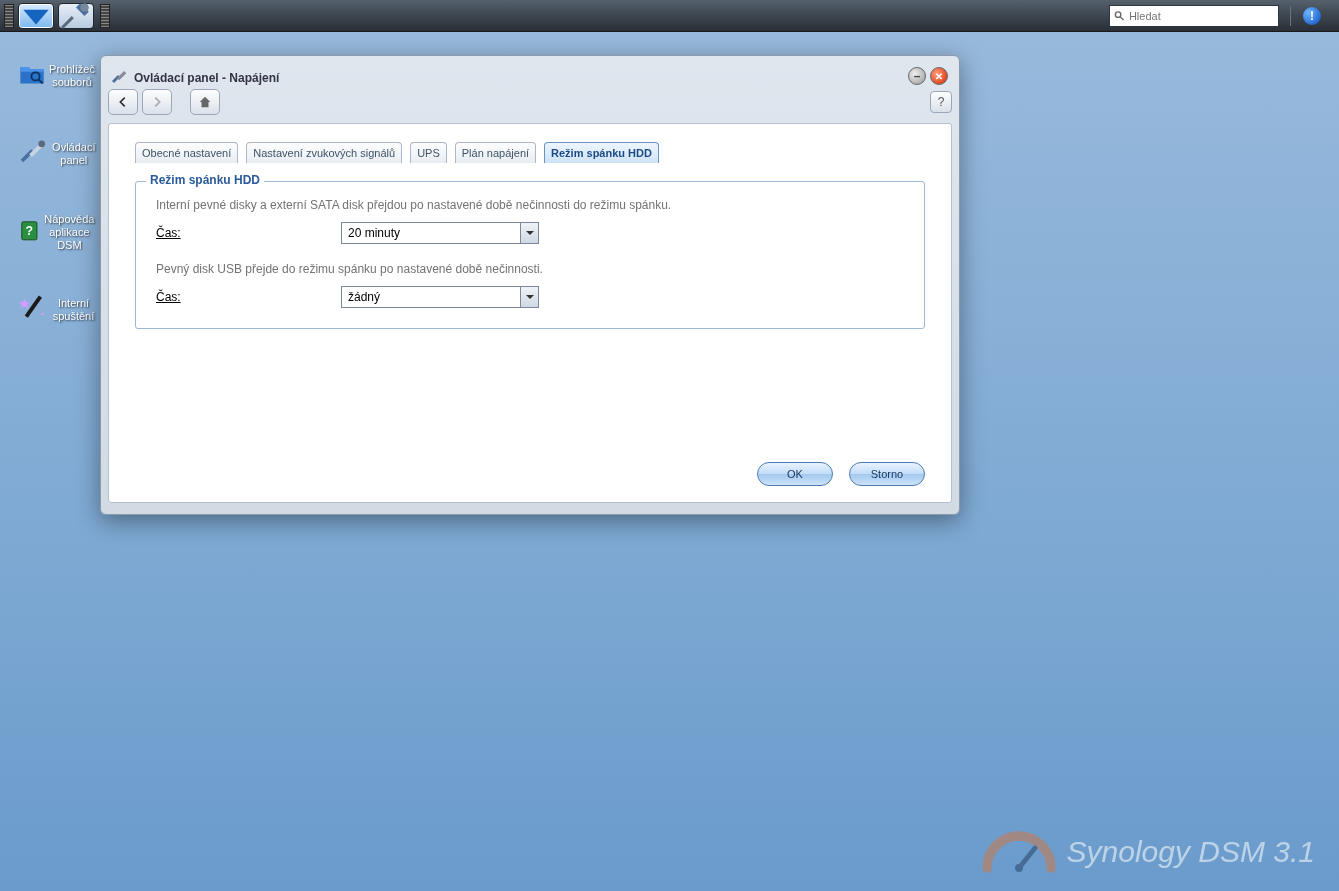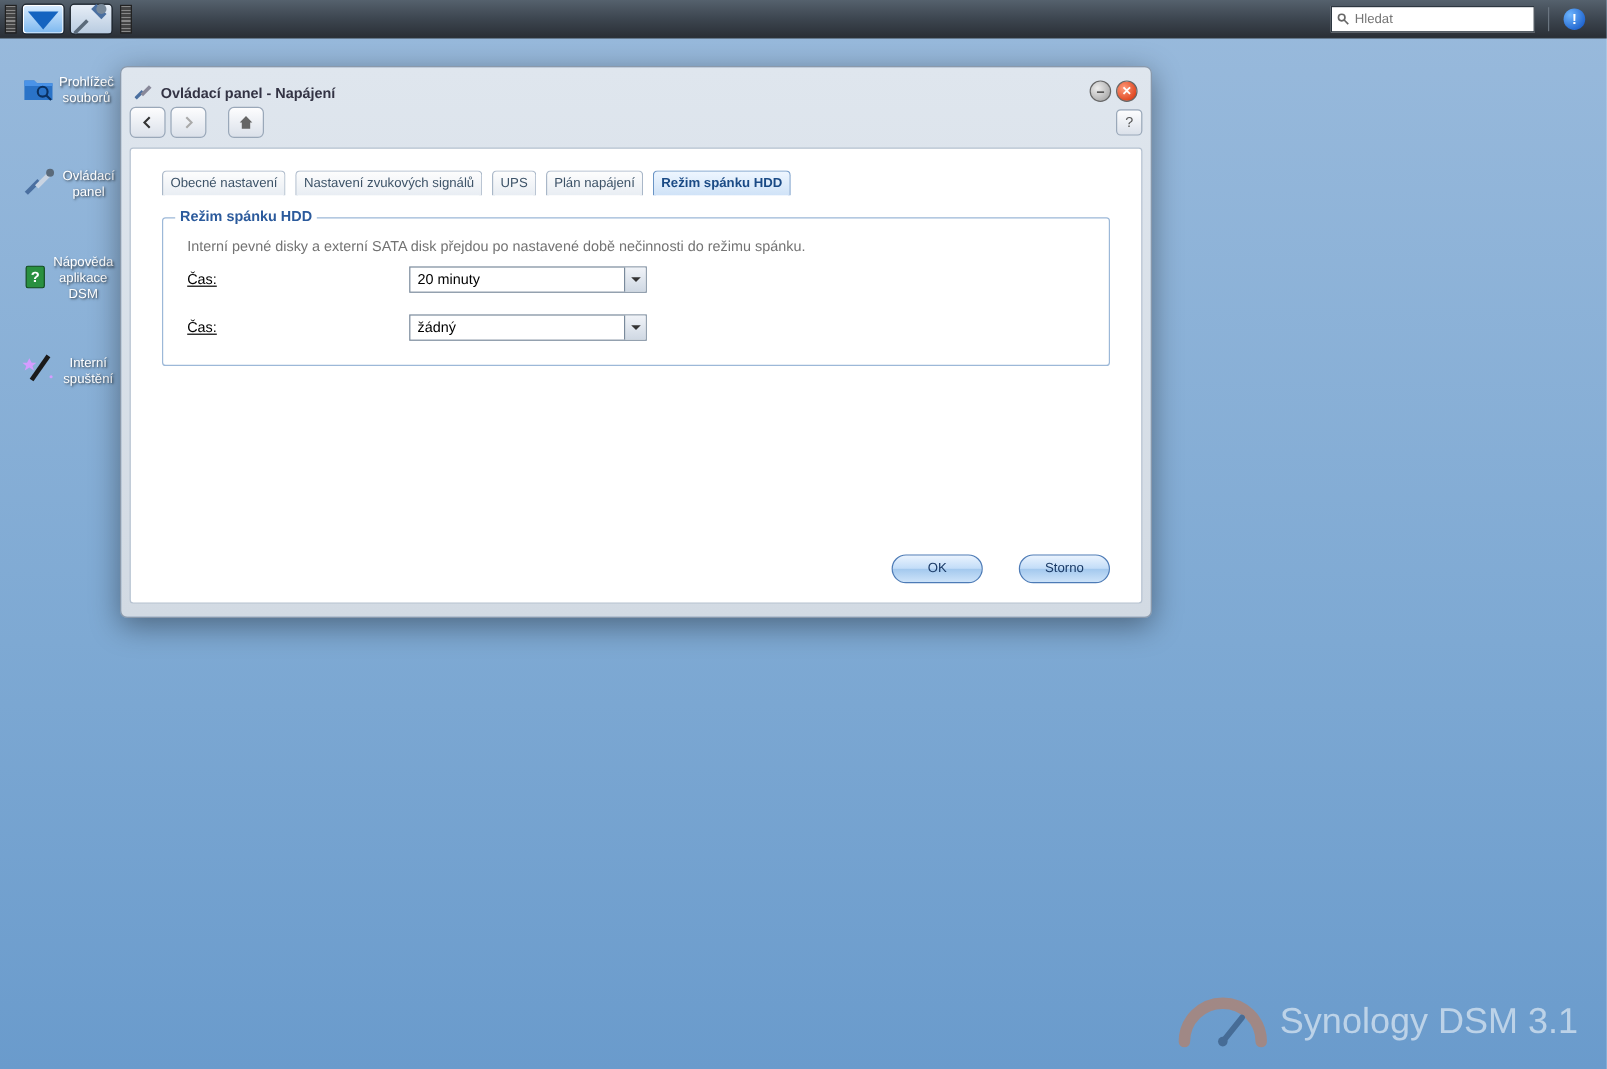--- a/index.html
+++ b/index.html
@@ -212,40 +212,41 @@
       display: flex; align-items: center; justify-content: center;
     }
     .form-row .select .arrow::after {
       content: ''; border: 4px solid transparent; border-top-color: #333;
       margin-top: 3px;
     }
 
     .dlg-buttons {
       position: absolute;
       bottom: 16px; right: 26px;
-      display: flex; gap: 30px;
+      display: flex; gap: 16px;
     }
     .dlg-btn {
       min-width: 76px; height: 24px;
       padding: 0 18px;
       border: 1px solid #4d7bb6;
       border-radius: 12px;
       background: linear-gradient(to bottom, #eaf3fe 0%, #c3ddf8 48%, #a4c9ee 52%, #cde3f9 100%);
       font-size: 11px; color: #1a3a66;
       display: flex; align-items: center; justify-content: center;
       cursor: pointer;
     }
 
     
     .watermark {
       position: absolute;
       bottom: 14px; right: 24px;
       color: rgba(255,255,255,0.55);
       font-size: 30px;
       font-family: Arial, sans-serif;
+      font-style: italic;
       display: flex; align-items: center; gap: 8px;
       pointer-events: none;
     }
     .watermark svg { width: 80px; height: 50px; opacity: 0.45; }
   </style>
 </head>
 <body>
 
 <div class="taskbar">
   <div class="drag-handle"></div>
@@ -366,20 +367,21 @@
     <div class="fieldset">
       <div class="legend">Režim spánku HDD</div>
       <p>Interní pevné disky a externí SATA disk přejdou po nastavené době nečinnosti do režimu spánku.</p>
       <div class="form-row">
         <div class="lbl">Čas:</div>
         <div class="select">
           <div class="val">20 minuty</div>
           <div class="arrow"></div>
         </div>
       </div>
+      <p>Pevný disk USB přejde do režimu spánku po nastavené době nečinnosti.</p>
       <div class="form-row" style="margin-bottom:0">
         <div class="lbl">Čas:</div>
         <div class="select">
           <div class="val">žádný</div>
           <div class="arrow"></div>
         </div>
       </div>
     </div>
 
     <div class="dlg-buttons">

